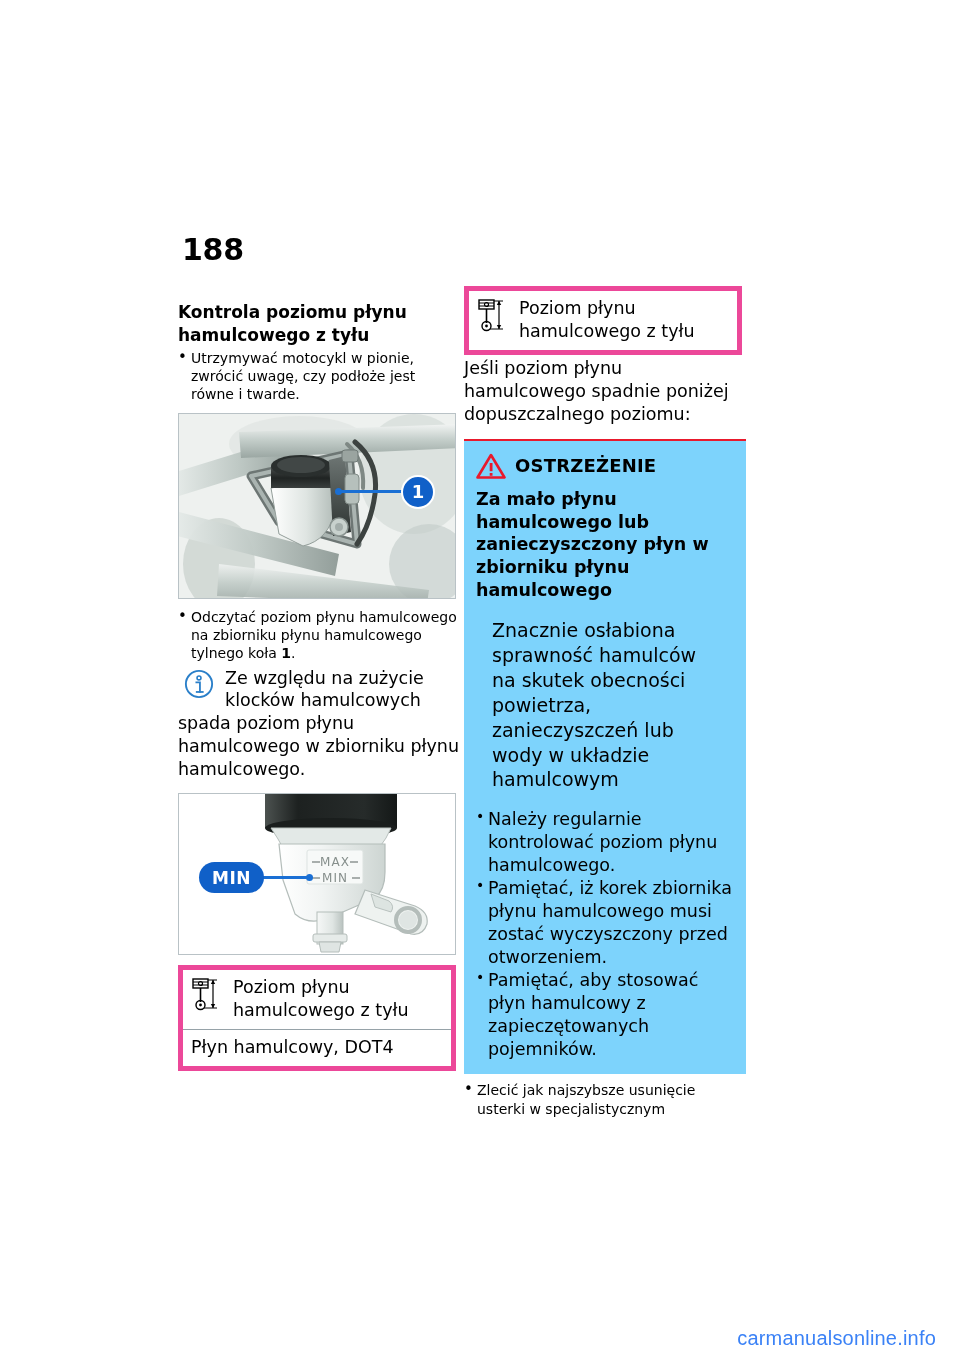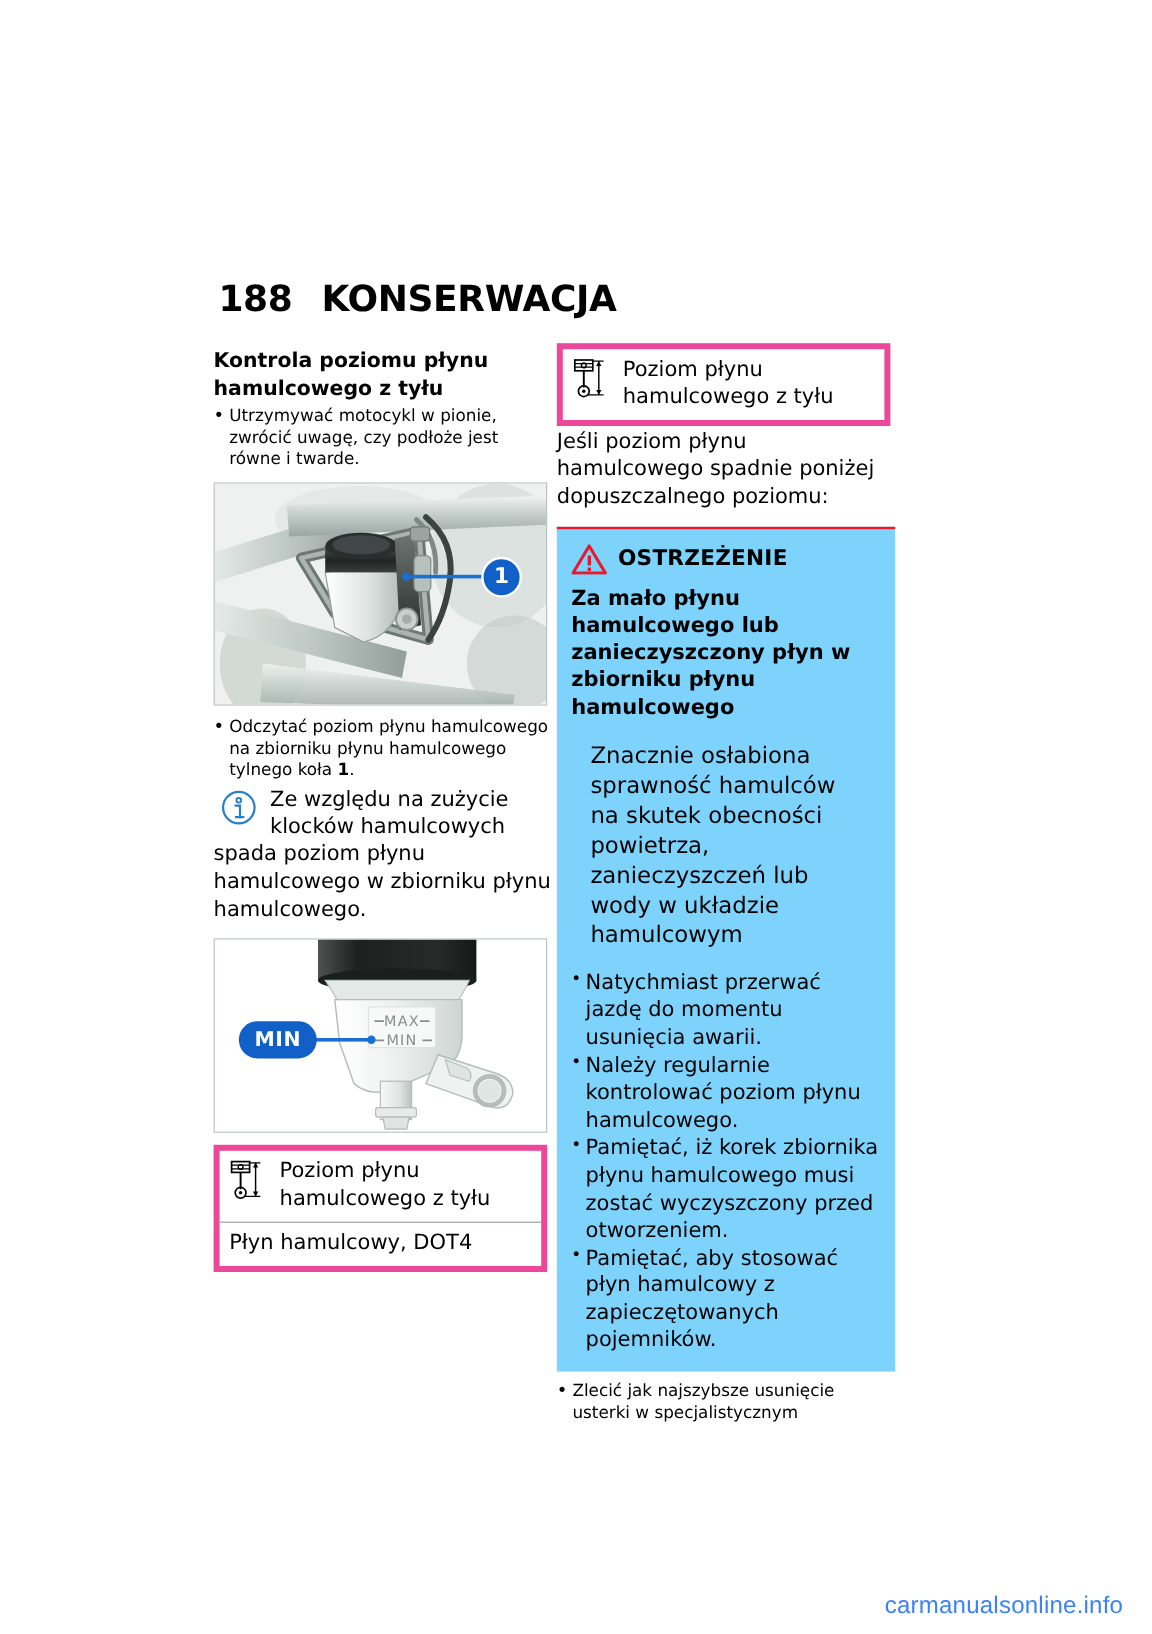--- a/index.html
+++ b/index.html
@@ -49,21 +49,21 @@
     position: absolute;
     left: 464px;
     top: 286px;
     width: 282px;
   }
 
   h2.section-title {
     font-size: 17px;
     font-weight: bold;
     line-height: 1.34;
-    margin: 4px 0 2px 0;
+    margin: 15px 0 2px 0;
   }
 
   .bullet-list {
     margin: 0;
     padding: 0;
     list-style: none;
   }
   .bullet-list li {
     position: relative;
     padding-left: 13px;
@@ -263,21 +263,20 @@
     background: #1a6fd4;
   }
 </style>
 </head>
 <body>
 
 <div class="page">
 
   <div class="page-header">
     <span class="page-number">188</span>
-    <span class="page-title">KONSERWACJA</span>
   </div>
 
   <div class="col-left">
 
     <h2 class="section-title">
       <span>Kontrola poziomu płynu</span><br>
       <span>hamulcowego z tyłu</span>
     </h2>
 
     <ul class="bullet-list">
@@ -478,21 +477,20 @@
         <svg class="warn-triangle" viewBox="0 0 30 26">
           <path d="M15 2 L28.5 24.5 L1.5 24.5 Z" fill="none" stroke="#e8192c" stroke-width="2.6" stroke-linejoin="round"></path>
           <rect x="13.7" y="10" width="2.8" height="8.2" fill="#e8192c"></rect>
           <rect x="13.7" y="20" width="2.8" height="2.8" fill="#e8192c"></rect>
         </svg>
         <span class="warning-title">OSTRZEŻENIE</span>
       </div>
       <p class="warning-subtitle">Za mało płynu hamulcowego lub zanieczyszczony płyn w zbiorniku płynu hamulcowego</p>
       <p class="warning-body">Znacznie osłabiona sprawność hamulców na skutek obecności powietrza, zanieczyszczeń lub wody w układzie hamulcowym</p>
       <ul class="warning-list">
-        <li>Natychmiast przerwać jazdę do momentu usunięcia awarii.</li>
         <li>Należy regularnie kontrolować poziom płynu hamulcowego.</li>
         <li>Pamiętać, iż korek zbiornika płynu hamulcowego musi zostać wyczyszczony przed otworzeniem.</li>
         <li>Pamiętać, aby stosować płyn hamulcowy z zapieczętowanych pojemników.</li>
       </ul>
     </div>
 
     <ul class="bullet-list after-warning">
       <li>Zlecić jak najszybsze usunięcie usterki w specjalistycznym</li>
     </ul>
 

